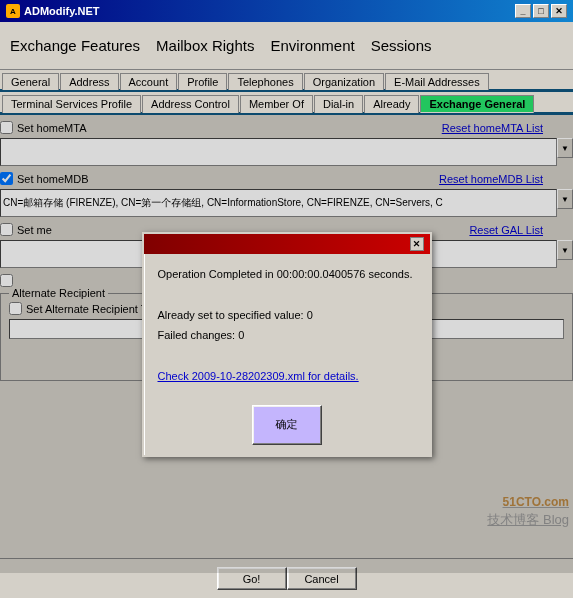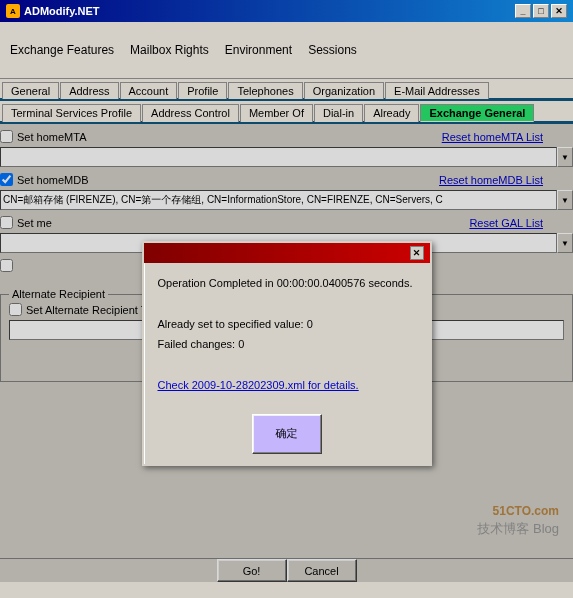--- a/index.html
+++ b/index.html
@@ -59,22 +59,22 @@
       font-weight: bold;
     }
     
     .menu-bar {
       background: #d4d0c8;
       display: flex;
       padding: 1px 2px;
       border-bottom: 1px solid #808080;
     }
     .menu-item {
-      padding: 20px 8px;
-      font-size: 12px;
+      padding: 14px 8px;
+      font-size: 15px;
       cursor: pointer;
     }
     
     .tab-row {
       display: flex;
       flex-wrap: nowrap;
       background: #d4d0c8;
       padding-top: 2px;
       padding-left: 2px;
       border-bottom: 3px solid #0c4a6e;
@@ -131,21 +131,21 @@
       padding: 1px 2px;
       font-size: 11px;
       margin-bottom: 4px;
     }
     .input-with-arrow {
       display: flex;
       margin-bottom: 4px;
     }
     .input-with-arrow input {
       flex: 1;
-      height: 20px;
+      height: 28px;
       border: 1px solid #808080;
       border-top-color: #404040;
       border-left-color: #404040;
       background: white;
       padding: 1px 2px;
       font-size: 10px;
     }
     .arrow-btn {
       width: 16px;
       height: 20px;
@@ -158,66 +158,67 @@
       justify-content: center;
       font-size: 8px;
       cursor: pointer;
     }
     
     .section-gap { margin-bottom: 6px; }
     
     .group-box {
       border: 1px solid #808080;
       padding: 8px;
-      margin-top: 22px;
+      margin-top: 6px;
       position: relative;
     }
     .group-box-title {
       position: absolute;
       top: -7px;
       left: 8px;
       background: #d4d0c8;
       padding: 0 3px;
       font-size: 11px;
     }
     
     .bottom-bar {
       position: absolute;
       bottom: 0;
       left: 0;
       right: 0;
       height: 40px;
       background: #d4d0c8;
       border-top: 1px solid #808080;
       display: flex;
-      align-items: flex-end;
-      justify-content: center;
-      padding: 16px 8px;
+      align-items: center;
+      justify-content: center;
+      padding: 0 8px;
     }
     .win-btn {
       min-width: 70px;
       height: 23px;
       background: #d4d0c8;
       border: 1px solid #ffffff;
       border-right-color: #404040;
       border-bottom-color: #404040;
       box-shadow: inset -1px -1px #808080, inset 1px 1px #f0f0f0;
       font-size: 11px;
       cursor: pointer;
       padding: 0 8px;
     }
     
     .watermark {
       position: absolute;
       bottom: 44px;
-      right: 14px;
+      right: 4px;
       color: #999;
       font-size: 10px;
       text-align: right;
       line-height: 1.4;
+      text-decoration: underline;
     }
     
     .modal-overlay {
       position: absolute;
       top: 0; left: 0; right: 0; bottom: 0;
       background: rgba(0,0,0,0.15);
       display: flex;
       align-items: center;
       justify-content: center;
       z-index: 100;

